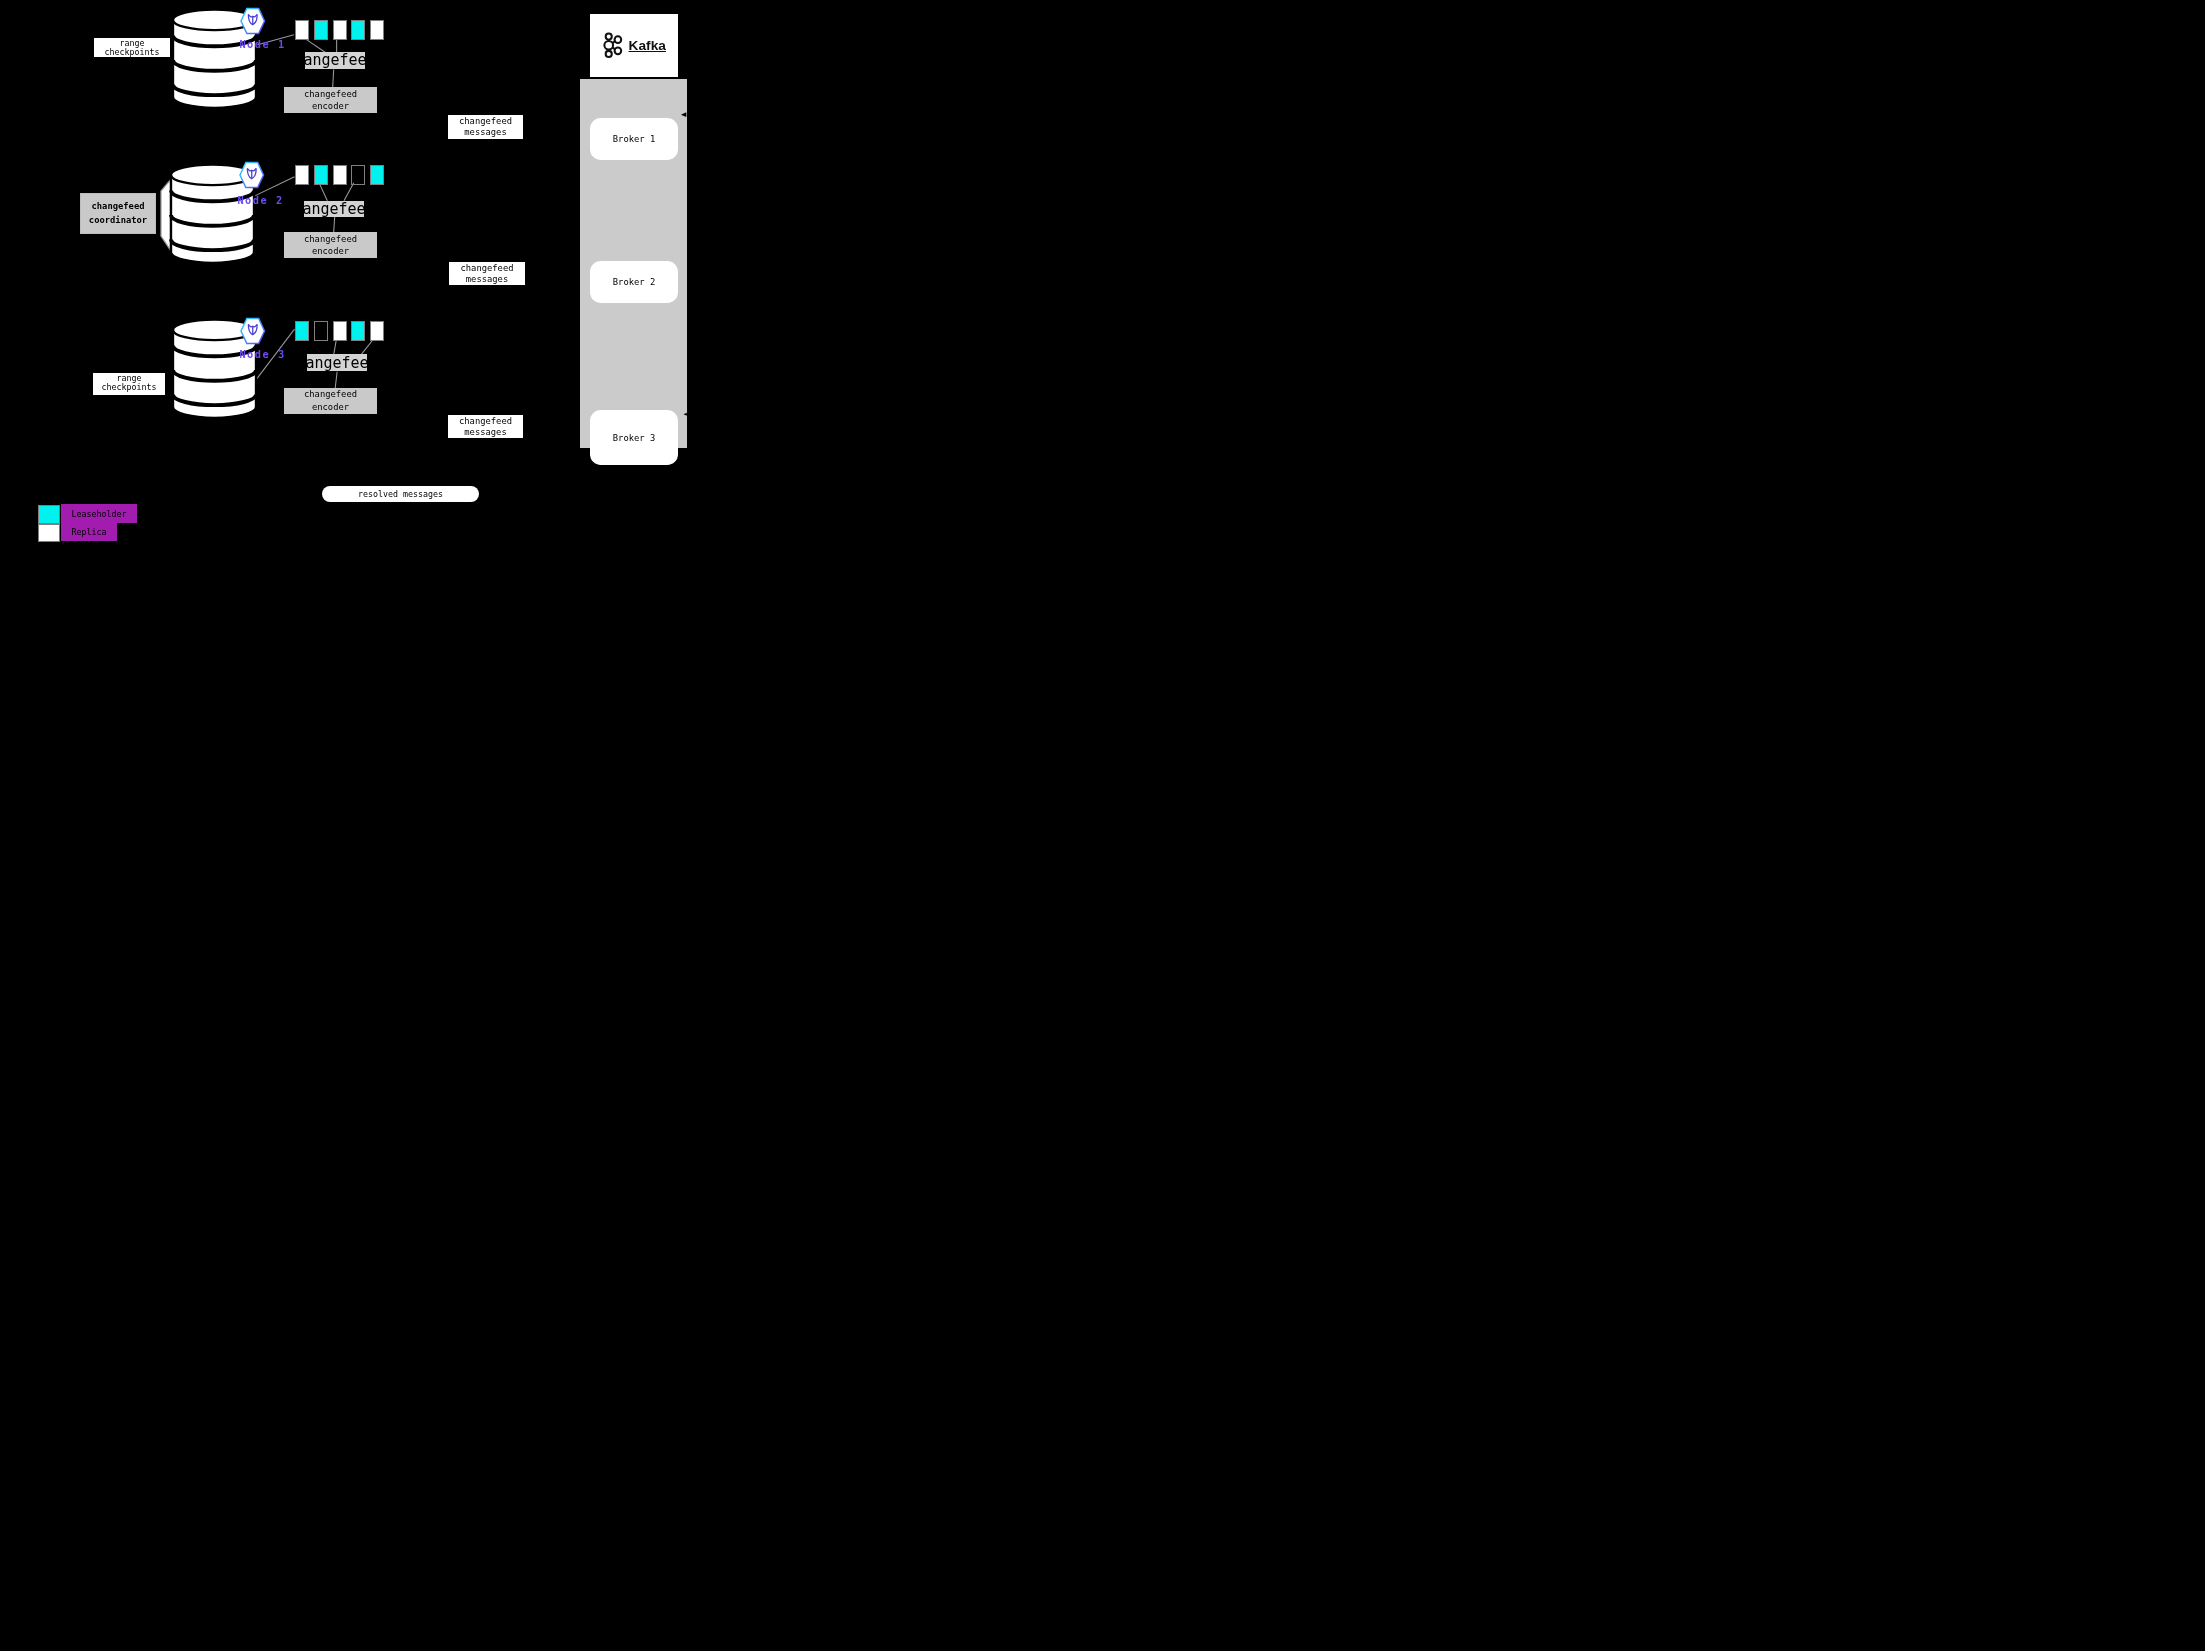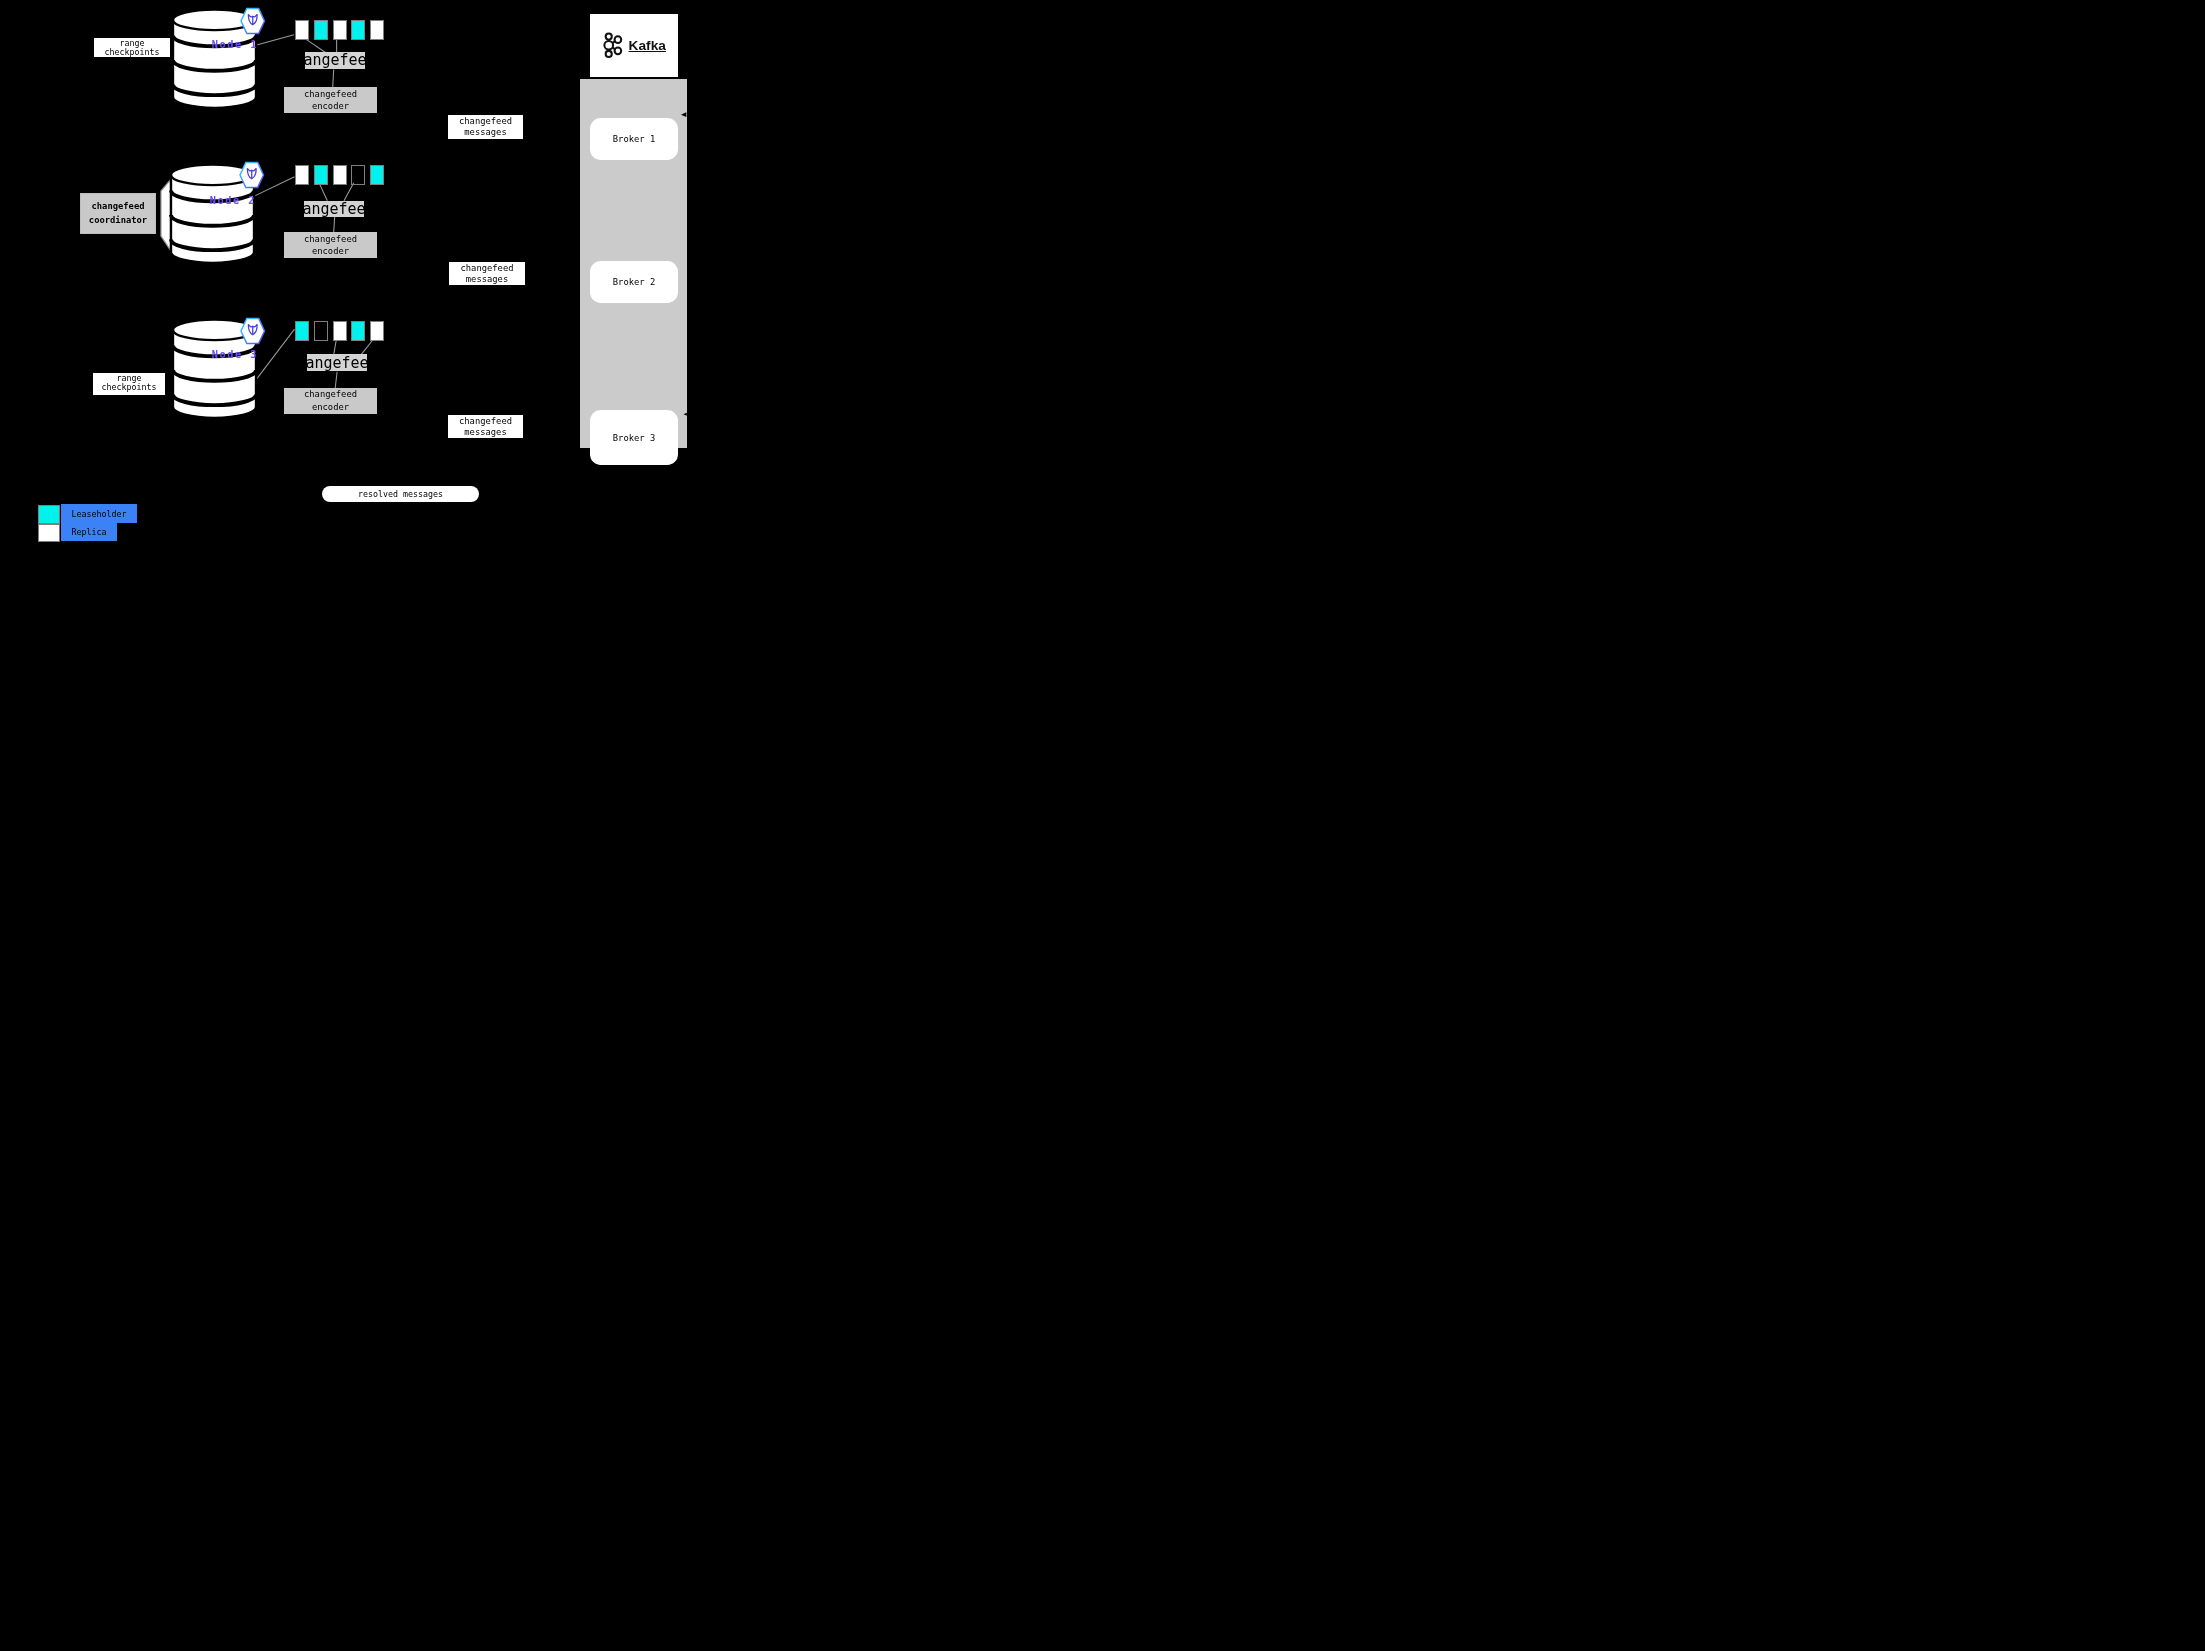--- a/index.html
+++ b/index.html
@@ -17,36 +17,36 @@
         align-items:center;justify-content:center;}
   .lgbox{background:#d4d4d4;color:#000;text-align:center;display:flex;align-items:center;justify-content:center;}
 
   
   .sq{position:absolute;top:0;width:11.8px;height:17.6px;border:1.2px solid #7f7f7f;}
   [data-kind="leaseholder"]{background:#00f2ee;}
   [data-kind="replica"]{background:#ffffff;}
   [data-kind="empty"]{background:transparent;}
 
   
-  .nodelabel{position:absolute;width:87px;text-align:right;color:#6c4bf4;font-weight:bold;
-             font-size:10.3px;letter-spacing:1.5px;}
+  .nodelabel{position:absolute;width:87px;text-align:center;color:#6c4bf4;font-weight:bold;
+             font-size:10.3px;letter-spacing:1.5px;padding-left:48px;}
 
   
   .kcolumn{background:#cbcbcb;}
   .broker{background:#fff;border-radius:10.8px;color:#000;display:flex;align-items:center;
           justify-content:center;font-size:8.8px;margin-top:22px;}
 
   .kafkabox{background:#fff;display:flex;align-items:center;justify-content:center;gap:4.9px;}
   .kafkatitle{font-family:"Liberation Sans",sans-serif;font-weight:bold;font-size:13.7px;color:#111;text-decoration:underline;}
 
   .pill{background:#fff;border-radius:8.3px;color:#000;display:flex;align-items:center;
         justify-content:center;font-size:8.3px;}
 
   .legend-swatch{border:1.2px solid #7f7f7f;}
-  .legend-label{background:#3b82f6;color:#000;display:flex;align-items:center;justify-content:center;font-size:8.3px;}
+  .legend-label{background:#a21caf;color:#000;display:flex;align-items:center;justify-content:center;font-size:8.3px;}
 
   .coord{font-weight:bold;font-size:8.8px;line-height:13.2px;border:1px solid #bdbdbd;}
 
   .msg{font-size:8.8px;line-height:10.8px;padding-top:1px;}
   .enc{font-size:8.8px;line-height:12.3px;}
   .rf{font-size:15px;}
   .rc{font-size:8.3px;line-height:9.3px;padding-top:1px;}
 </style>
 </head>
 <body>

